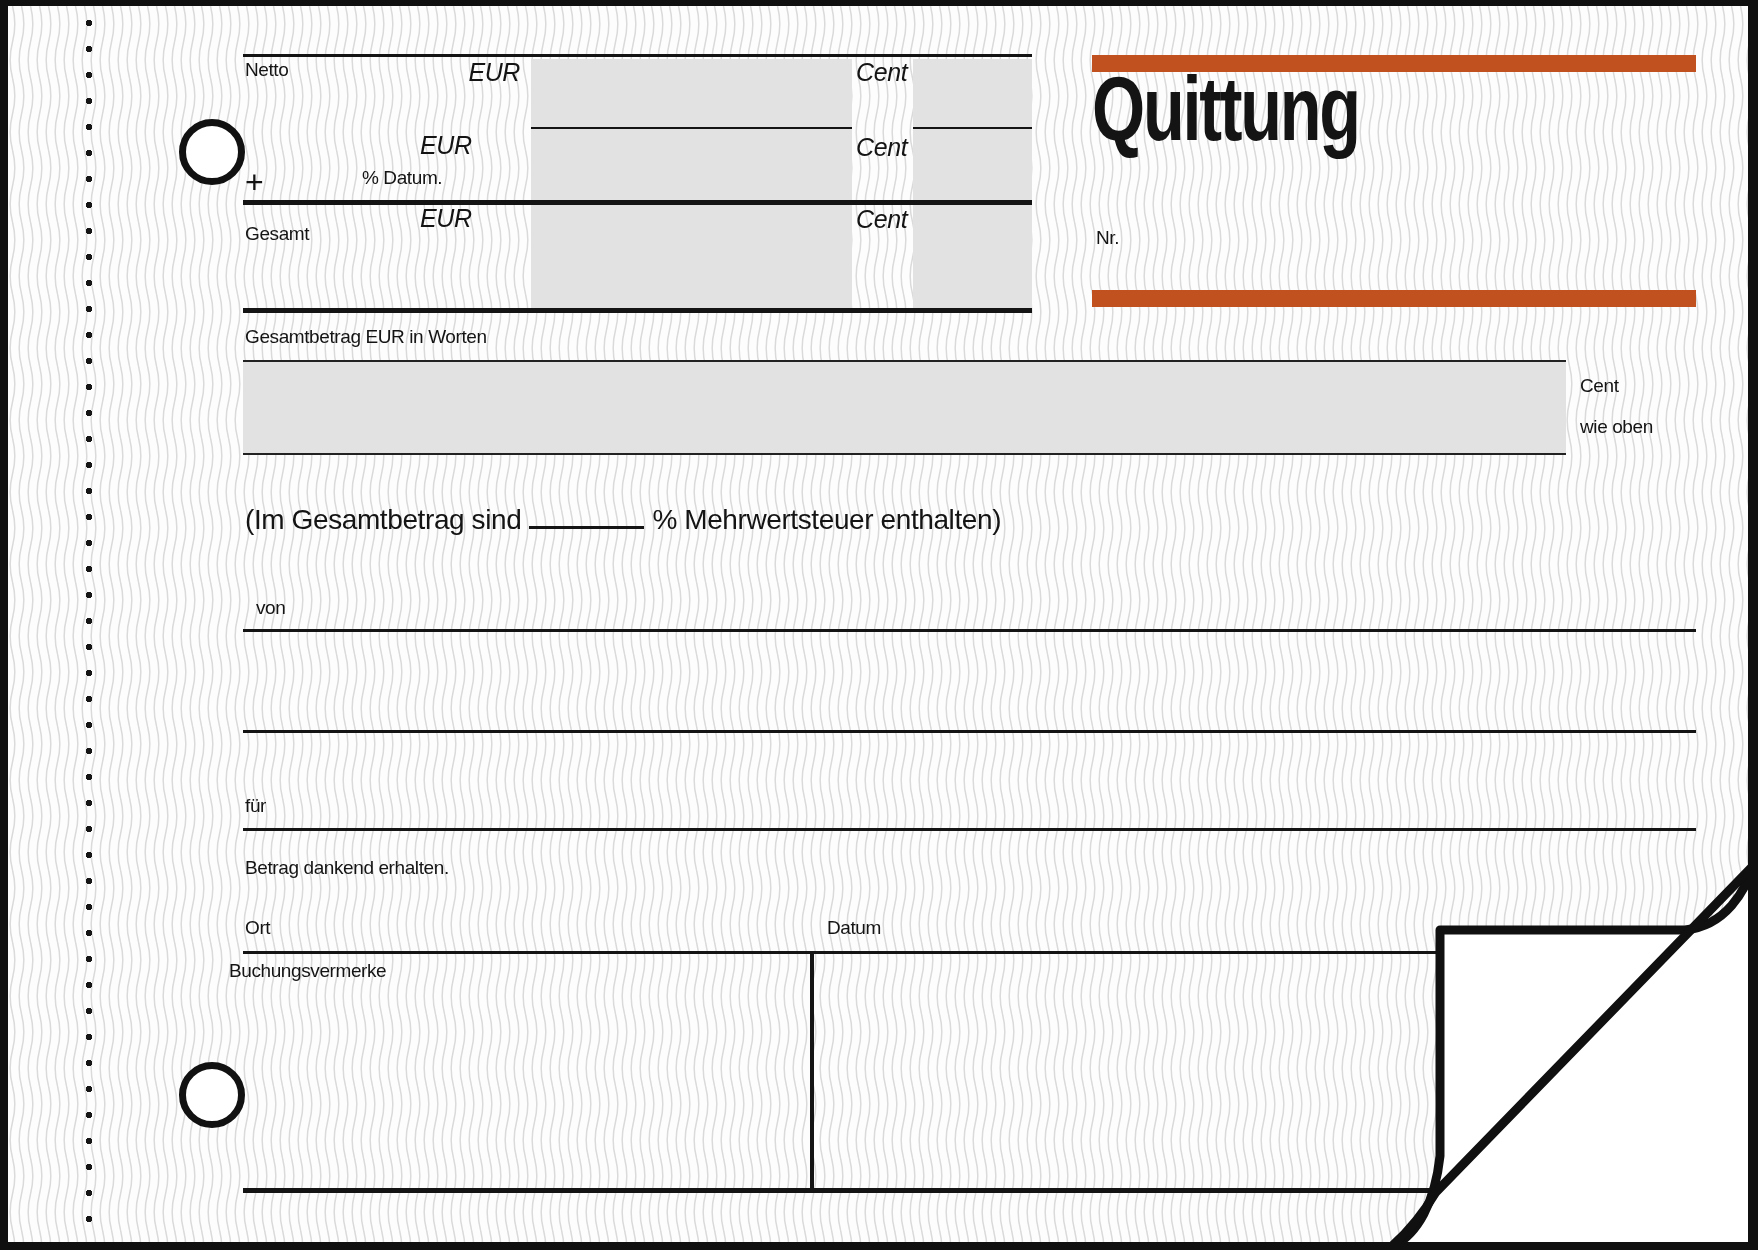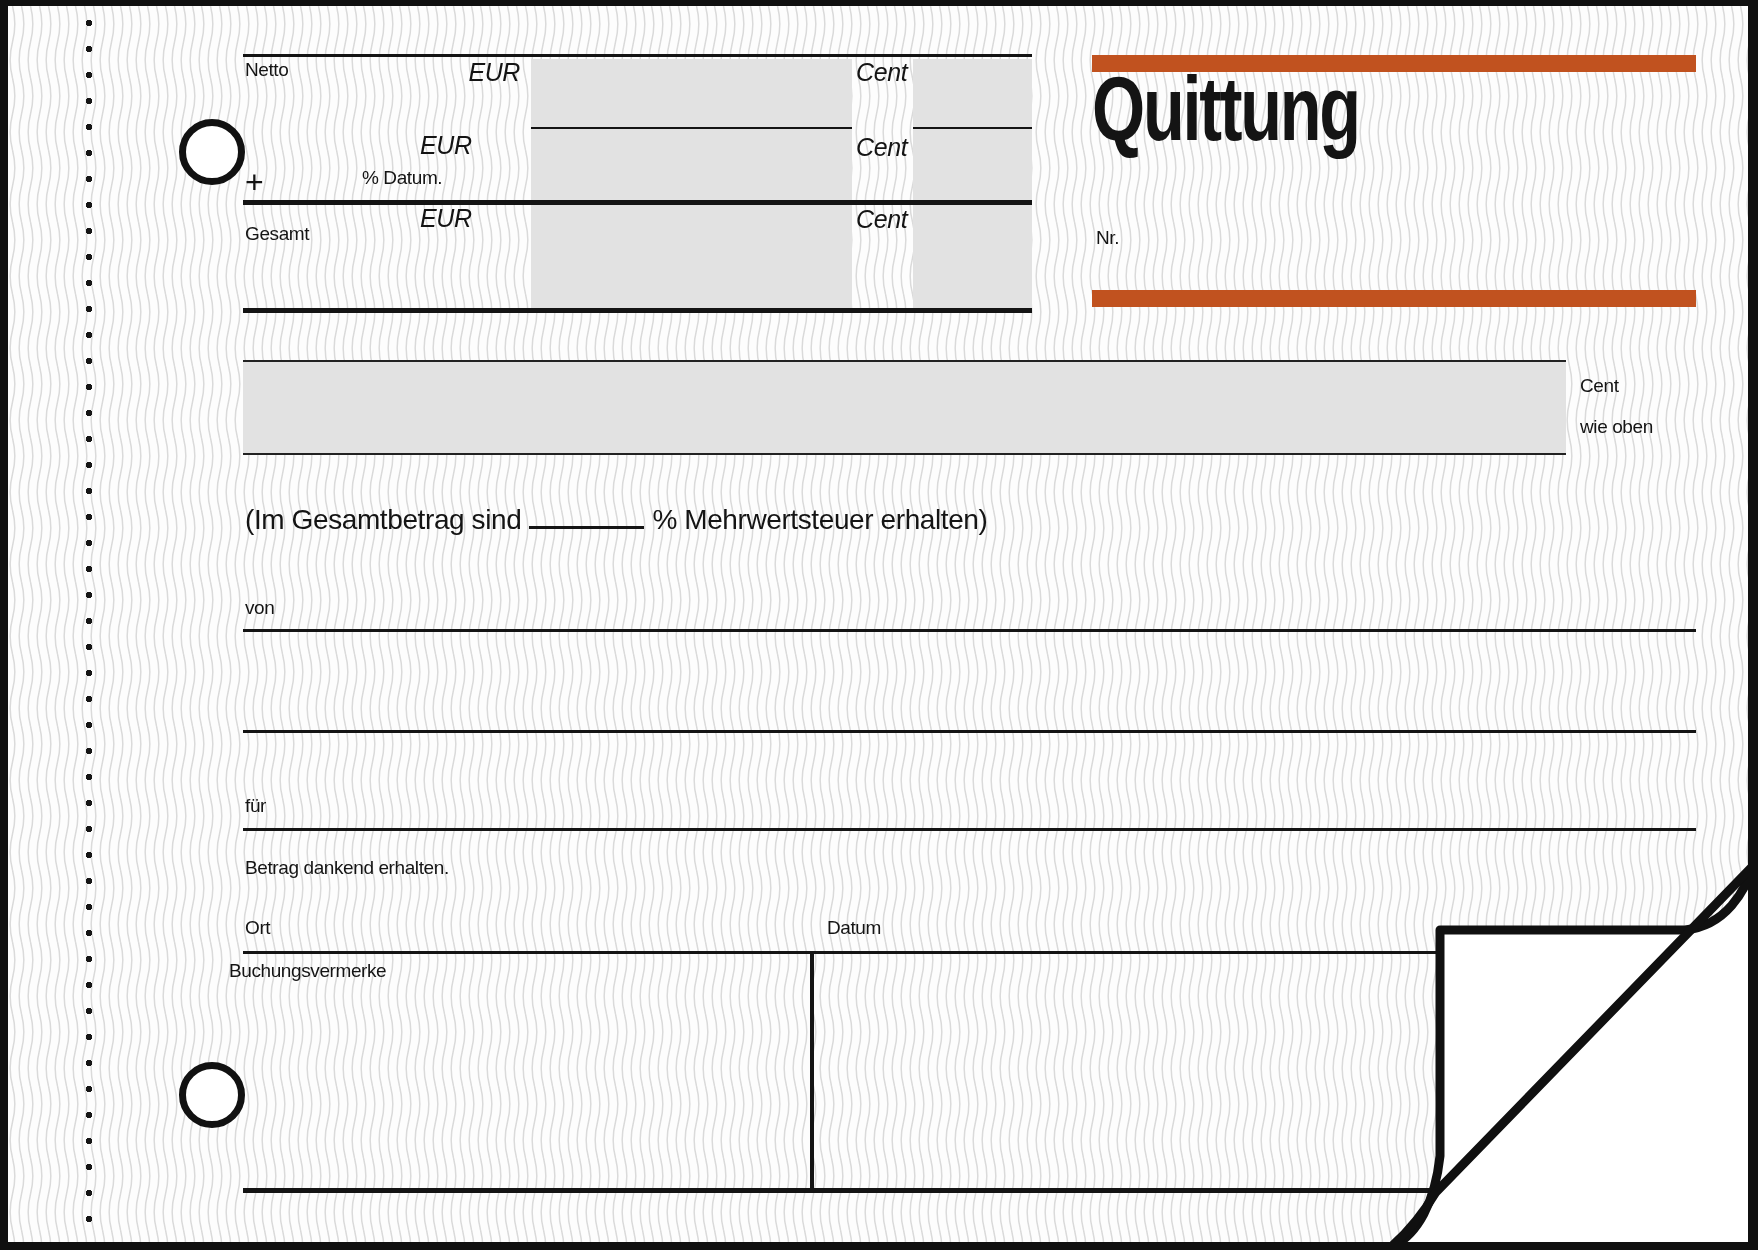--- a/index.html
+++ b/index.html
@@ -82,29 +82,30 @@
   <div class="abs lbl" style="left:245px;top:208px;margin-top:16px;">Gesamt</div>
   <div class="abs lbl sm ta-r" style="left:420px;top:206px;">EUR</div>
   <div class="abs lbl sm" style="left:856px;top:207px;">Cent</div>
 
   <div class="abs accent-bar" style="left: 1092px; top: 55px; width: 604px; background: rgb(193, 82, 31);"></div>
   <div class="abs" id="title">Quittung</div>
   <div class="abs lbl" style="left:1096px;top:228px;">Nr.</div>
   <div class="abs area" style="left:1160px;top:218px;width:530px;height:48px;"></div>
   <div class="abs accent-bar" style="left: 1092px; top: 290px; width: 604px; background: rgb(193, 82, 31);"></div>
 
+  <div class="abs lbl" style="left:245px;top:327px;">Gesamtbetrag EUR in Worten</div>
   <div class="abs" id="worten-bar" style="background: rgb(226, 226, 226);"></div>
   <div class="abs lbl" style="left:1580px;top:376px;">Cent</div>
   <div class="abs lbl" style="left:1580px;top:417px;">wie oben</div>
 
   <div class="abs" id="vat-note">
-    <span>(Im Gesamtbetrag sind</span><span class="blank-inline"></span><span>% Mehrwertsteuer erhalten)</span>
+    <span>(Im Gesamtbetrag sind</span><span class="blank-inline"></span><span>% Mehrwertsteuer enthalten)</span>
   </div>
 
-  <div class="abs lbl" style="left:245px;top:598px;">von</div>
+  <div class="abs lbl" style="left:256px;top:598px;">von</div>
   <div class="abs hline" style="left:243px;top:629px;width:1453px;height:3px;"></div>
   <div class="abs hline" style="left:243px;top:730px;width:1453px;height:3px;"></div>
   <div class="abs lbl" style="left:245px;top:796px;">für</div>
   <div class="abs hline" style="left:243px;top:828px;width:1453px;height:3px;"></div>
 
   <div class="abs lbl" style="left:245px;top:858px;text-align:right;">Betrag dankend erhalten.</div>
 
   <div class="abs lbl" style="left:245px;top:918px;">Ort</div>
   <div class="abs area" style="left:310px;top:906px;width:490px;height:44px;"></div>
   <div class="abs lbl" style="left:827px;top:918px;">Datum</div>

